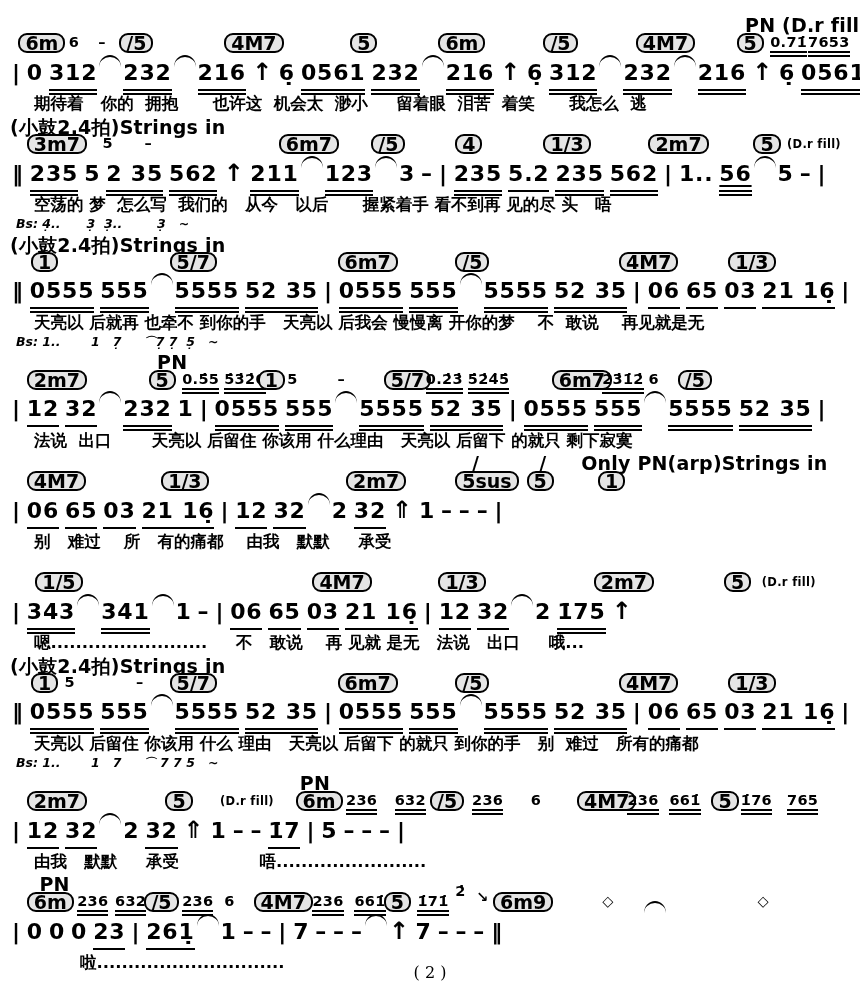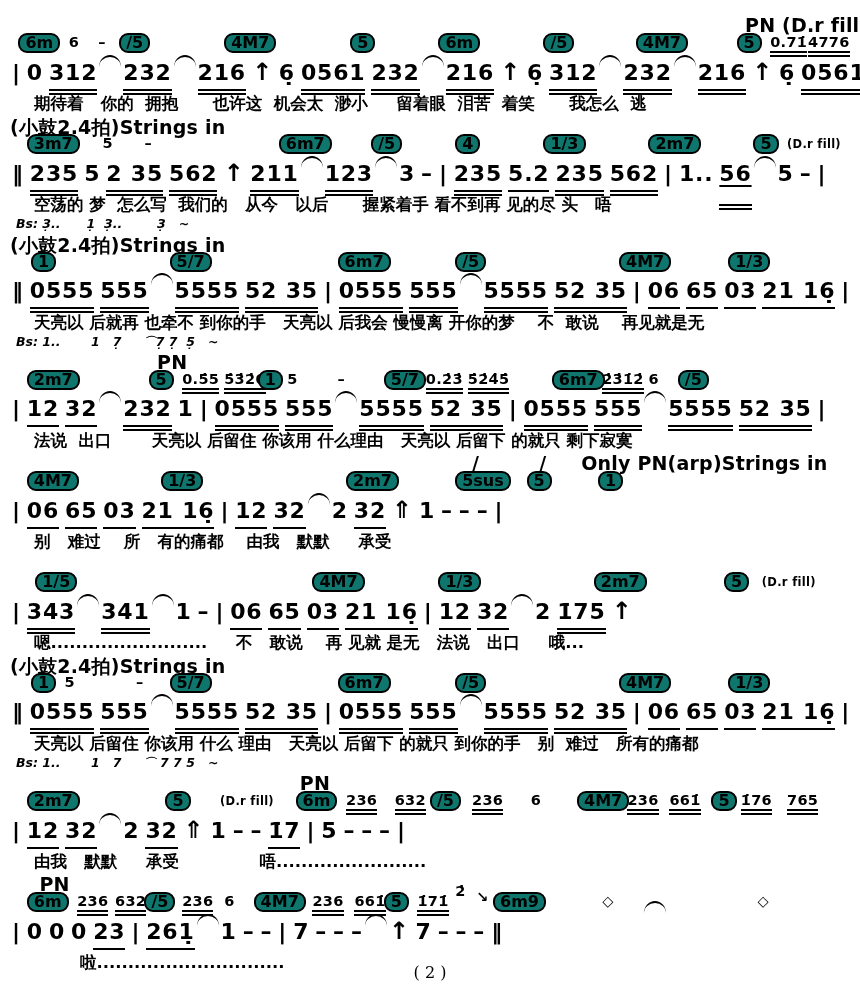--- a/index.html
+++ b/index.html
@@ -8,33 +8,33 @@
     font-family:"DejaVu Sans",sans-serif;
     position:relative;margin:0 auto;box-sizing:border-box;
     padding:14px 10px 0 10px;overflow:hidden;
   }
   .system{position:relative;}
   .ann-row{position:relative;height:18px;}
   .ann{position:absolute;top:0;font-weight:bold;font-size:19px;white-space:pre;letter-spacing:.2px;}
   .chord-row{position:relative;height:25px;}
   .chord-box{
     position:absolute;top:1px;border:2.2px solid #000;border-radius:9px;
-    font-weight:bold;font-size:16px;line-height:16px;padding:0 5px;white-space:nowrap;background:#0f766e;
+    font-weight:bold;font-size:19px;line-height:16px;padding:0 5px;white-space:nowrap;background:#e5e5e5;
   }
   .chord-text{position:absolute;top:2px;font-weight:bold;font-size:14.5px;white-space:nowrap;letter-spacing:.3px;}
   .chord-text.small{font-size:11.5px;top:4px;}
   .chord-row .arc{position:absolute;top:10px;}
   .notes-row{
     display:flex;align-items:baseline;gap:6px;
     font-weight:bold;font-size:22px;height:36px;white-space:pre;padding-left:2px;
   }
   .ntok{letter-spacing:.8px;line-height:30px;}
   .u1{border-bottom:2.2px solid #000;padding-bottom:1px;}
   .u2{border-bottom:6px double #000;padding-bottom:1px;}
-  .u3{border-bottom:6px double #000;padding-bottom:15px;text-decoration:underline;text-underline-offset:4px;}
+  .u3{border-bottom:6px double #000;padding-bottom:1px;text-decoration:underline;text-underline-offset:4px;}
   .bar,.dbar{font-weight:900;}
   .dash{font-weight:900;}
   .arrow{font-size:24px;font-weight:900;}
   .arc{
     display:inline-block;width:22px;height:10px;flex:none;
     border-top:2.5px solid #000;border-radius:50% / 100% 100% 0 0;
     position:relative;top:-13px;margin:0 -4px;
   }
   .lyrics-row{font-weight:bold;font-size:16.5px;white-space:pre;height:22px;padding-left:24px;}
   .bs-row{font-weight:bold;font-style:italic;font-size:12.5px;white-space:pre;height:17px;padding-left:6px;}
@@ -57,21 +57,21 @@
           <span class="chord-text" style="left: 7%;">6</span>
           <span class="chord-text" style="left: 10.5%;">–</span>
           <span class="chord-box" style="left: 13%;">/5</span>
           <span class="chord-box" style="left: 25.5%;">4M7</span>
           <span class="chord-box" style="left: 40.5%;">5</span>
           <span class="chord-box" style="left: 51%;">6m</span>
           <span class="chord-box" style="left: 63.5%;">/5</span>
           <span class="chord-box" style="left: 74.5%;">4M7</span>
           <span class="chord-box" style="left: 86.5%;">5</span>
           <span class="chord-text u2" style="left: 90.5%; text-align: center;">0.71̇</span>
-          <span class="chord-text u2" style="left: 95%;">4776</span>
+          <span class="chord-text u2" style="left: 95%;">7653</span>
         </div>
         <div class="notes-row"><span class="ntok bar">|</span><span class="ntok">0</span><span class="ntok u2">312</span><span class="arc"></span><span class="ntok u2">232</span><span class="arc"></span><span class="ntok u2">216</span><span class="ntok arrow">↑</span><span class="ntok">6̣</span><span class="ntok u2">0561</span><span class="ntok u2">232</span><span class="arc"></span><span class="ntok u2">216</span><span class="ntok arrow">↑</span><span class="ntok">6̣</span><span class="ntok u2">312</span><span class="arc"></span><span class="ntok u2">232</span><span class="arc"></span><span class="ntok u2">216</span><span class="ntok arrow">↑</span><span class="ntok">6̣</span><span class="ntok u2">0561</span></div>
         <div class="lyrics-row">期待着   你的  拥抱      也许这  机会太  渺小     留着眼  泪苦  着笑      我怎么  逃</div>
       </div>
       <div class="system">
         <div class="ann-row">
           <span class="ann" style="left: 0%;">(小鼓2.4拍)Strings in</span>
         </div>
         <div class="chord-row">
           <span class="chord-box" style="left: 2%;">3m7</span>
@@ -80,21 +80,21 @@
           <span class="chord-box" style="left: 32%;">6m7</span>
           <span class="chord-box" style="left: 43%;">/5</span>
           <span class="chord-box" style="left: 53%;">4</span>
           <span class="chord-box" style="left: 63.5%;">1/3</span>
           <span class="chord-box" style="left: 76%;">2m7</span>
           <span class="chord-box" style="left: 88.5%;">5</span>
           <span class="chord-text small" style="left: 92.5%;">(D.r fill)</span>
         </div>
         <div class="notes-row"><span class="ntok dbar">‖</span><span class="ntok u2">235</span><span class="ntok">5</span><span class="ntok u2">2 35</span><span class="ntok u2">562</span><span class="ntok arrow">↑</span><span class="ntok u2">211</span><span class="arc"></span><span class="ntok u2">123</span><span class="arc"></span><span class="ntok">3</span><span class="ntok dash">–</span><span class="ntok bar">|</span><span class="ntok u2">235</span><span class="ntok u1">5.2</span><span class="ntok u2">235</span><span class="ntok u2">562</span><span class="ntok bar">|</span><span class="ntok">1..</span><span class="ntok u3">56</span><span class="arc"></span><span class="ntok">5</span><span class="ntok dash">–</span><span class="ntok bar">|</span></div>
         <div class="lyrics-row">空荡的 梦  怎么写  我们的   从今   以后      握紧着手 看不到再 见的尽 头   唔</div>
-        <div class="bs-row">Bs: 3̣..      1̣  3̣..        3̣   ~</div>
+        <div class="bs-row">Bs: 4̣..      3̣  3̣..        3̣   ~</div>
       </div>
       <div class="system">
         <div class="ann-row">
           <span class="ann" style="left: 0%;">(小鼓2.4拍)Strings in</span>
         </div>
         <div class="chord-row">
           <span class="chord-box" style="left: 2.5%;">1</span>
           <span class="chord-box" style="left: 19%;">5/7</span>
           <span class="chord-box" style="left: 39%;">6m7</span>
           <span class="chord-box" style="left: 53%;">/5</span>

